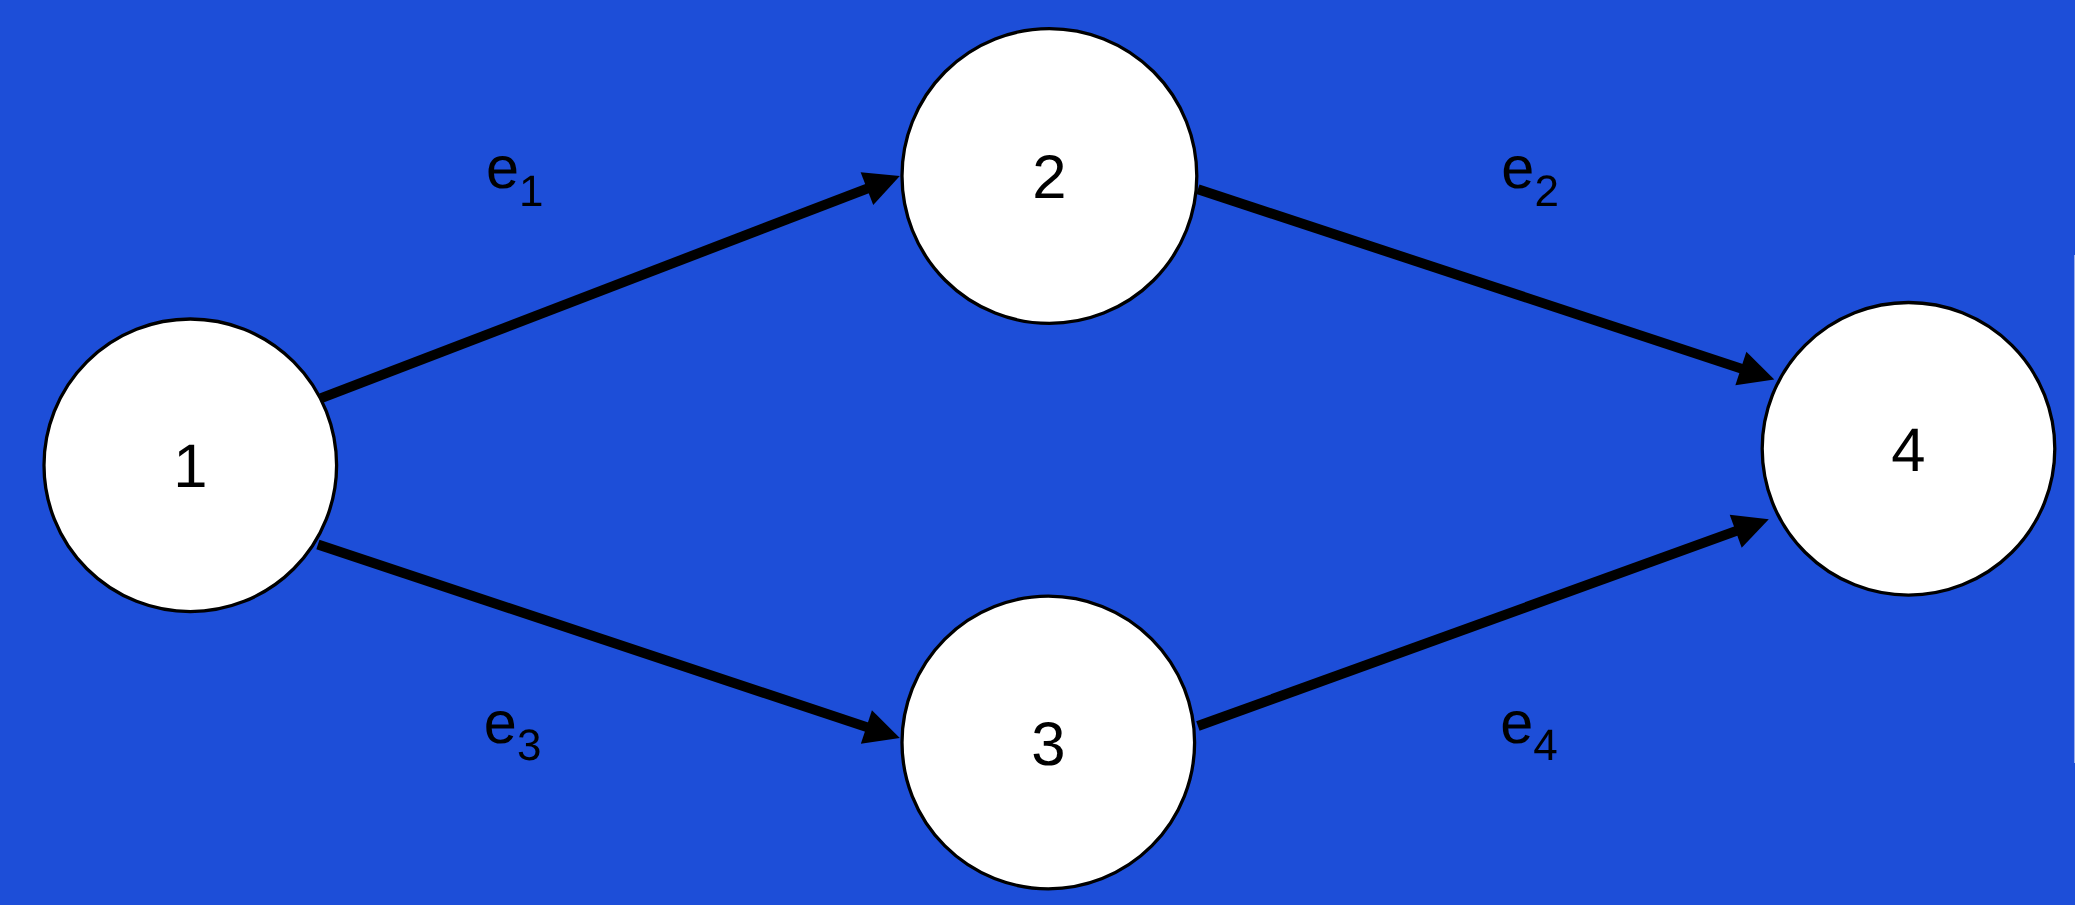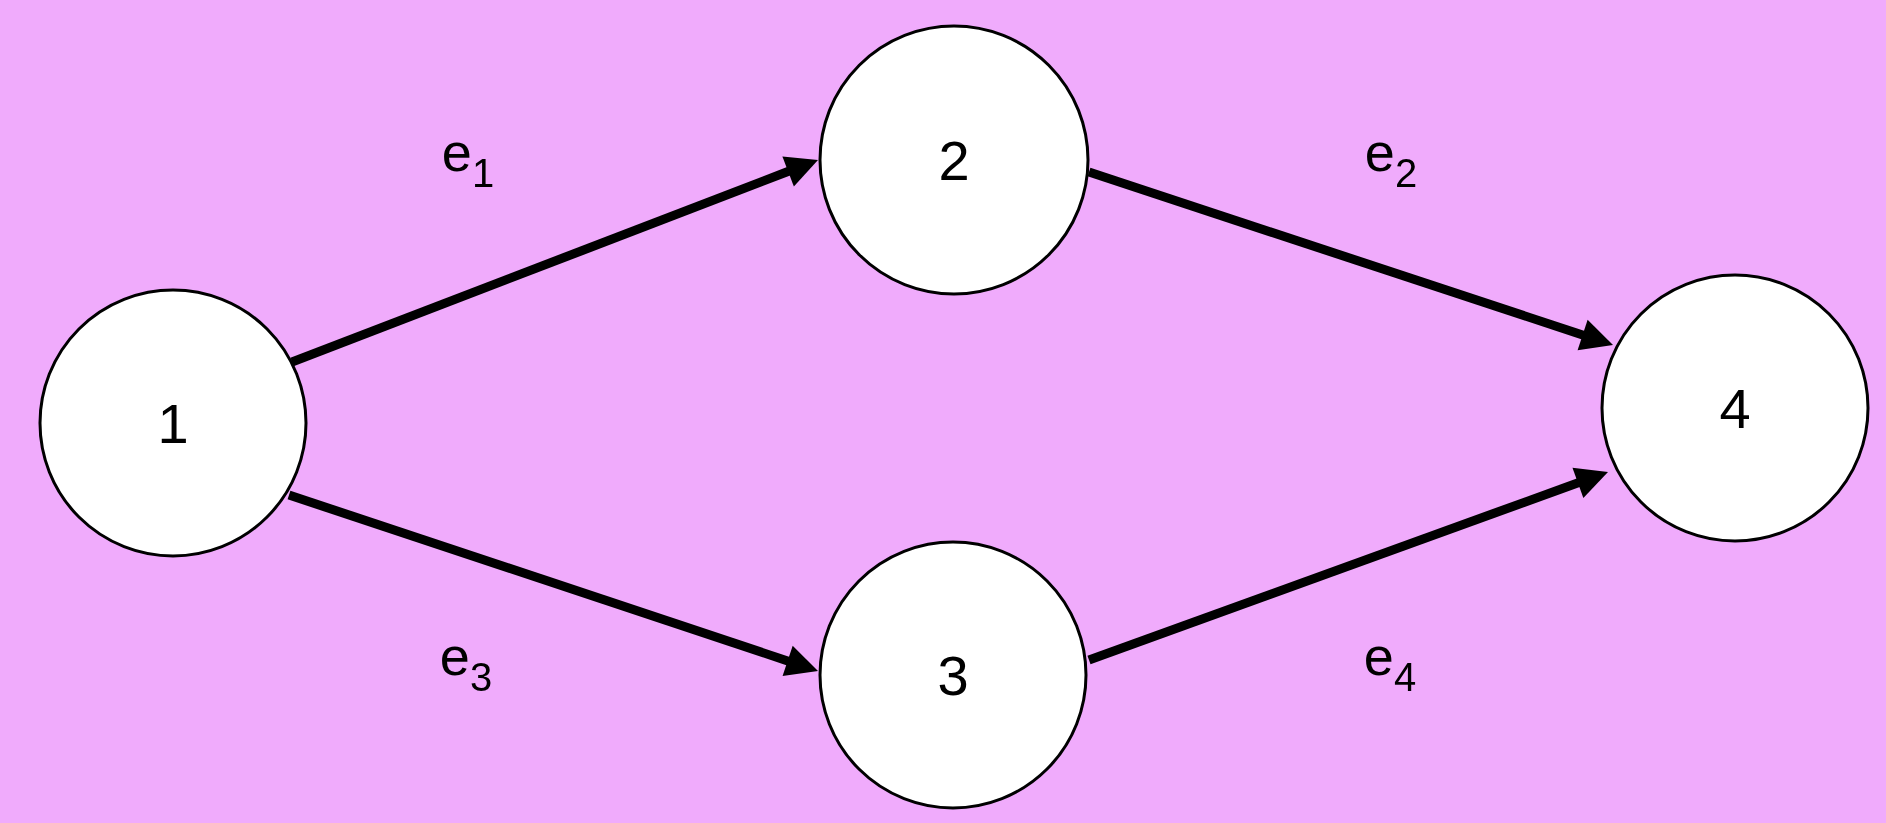--- a/index.html
+++ b/index.html
@@ -4,21 +4,21 @@
 <style>
   html, body {
     margin: 0;
     padding: 0;
     background: #ffffff;
   }
   .canvas {
     position: relative;
     width: 1886px;
     height: 823px;
-    background: #f0abfc;
+    background: #1d4ed8;
     overflow: hidden;
   }
   svg {
     display: block;
   }
   .node-circle {
     fill: #ffffff;
     stroke: #000000;
     stroke-width: 3;
   }

